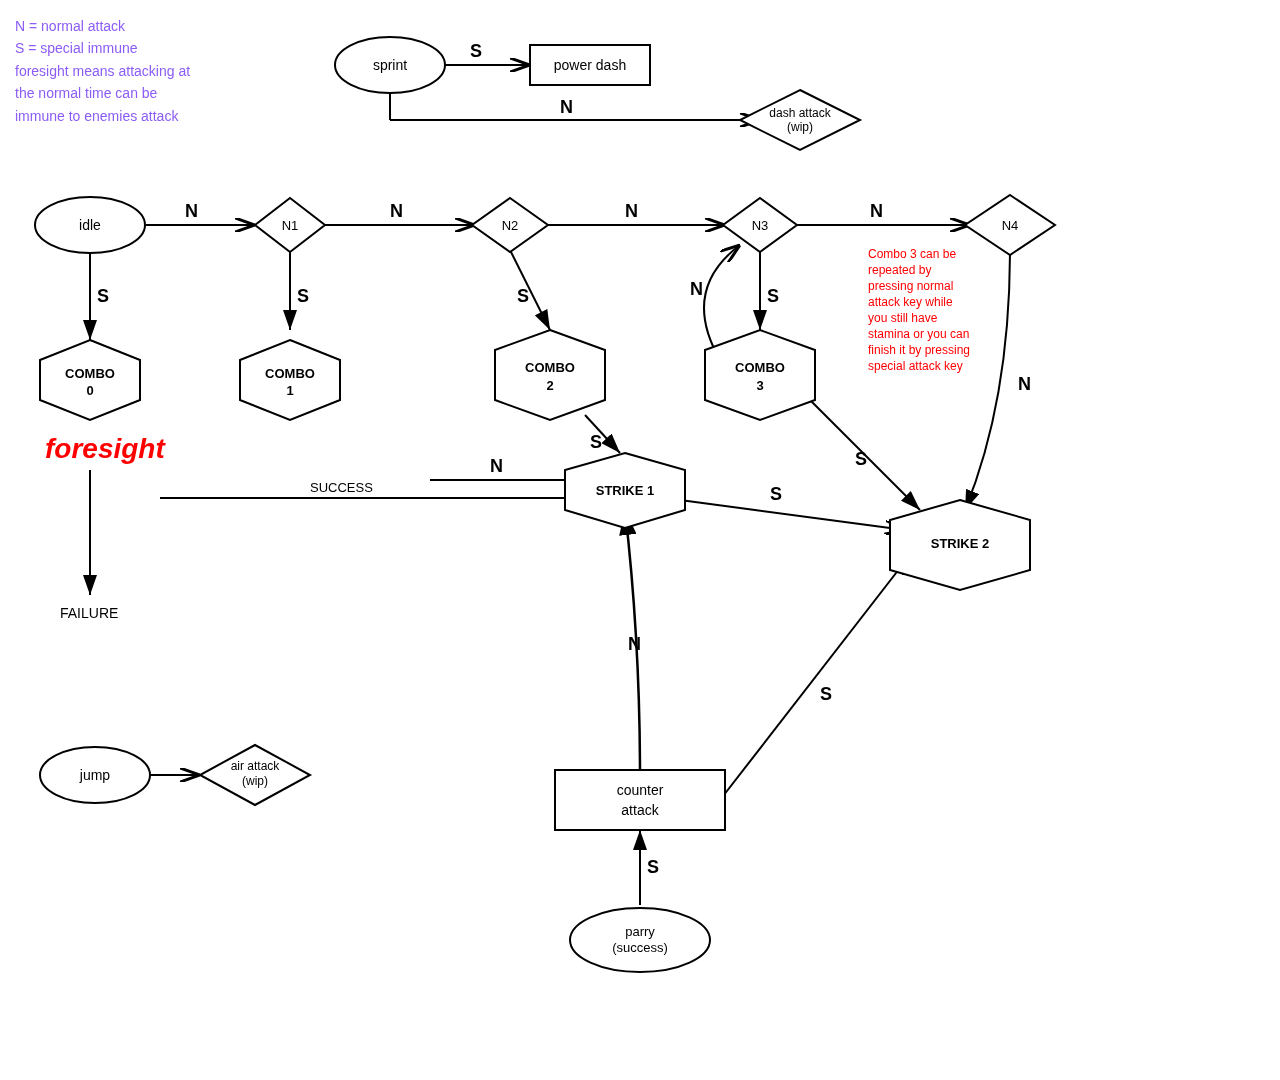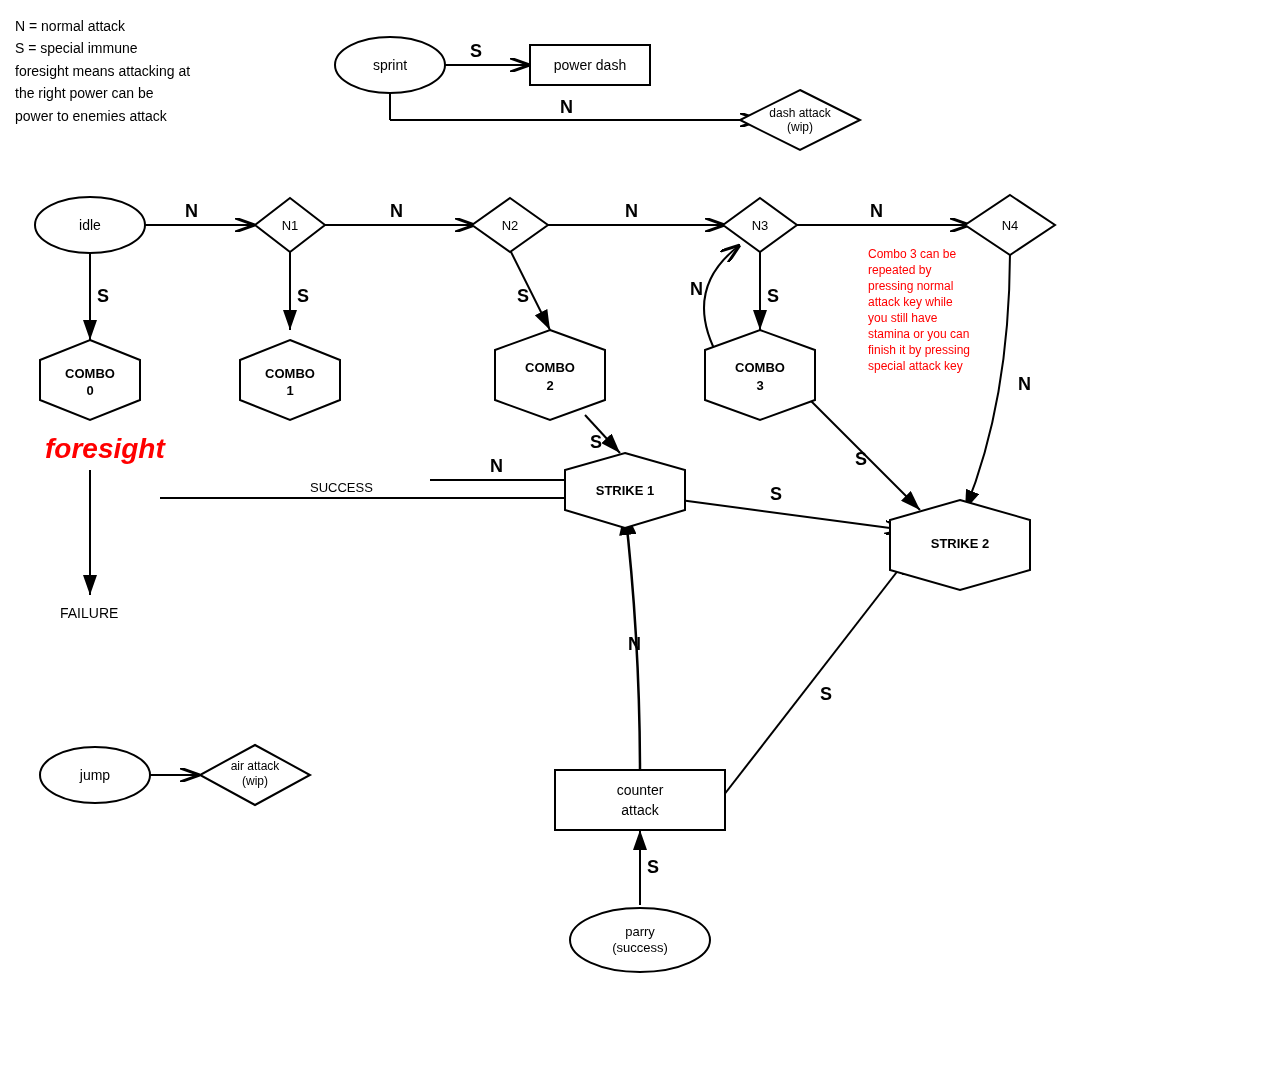--- a/index.html
+++ b/index.html
@@ -20,32 +20,32 @@
     svg {
       width: 1280px;
       height: 1080px;
     }
     .legend {
       position: absolute;
       top: 15px;
       left: 15px;
       font-size: 14px;
       line-height: 1.6;
-      color: #000000;
+      color: #8b5cf6;
     }
   </style>
 </head>
 <body>
 
 <div class="legend">
   <div>N = normal attack</div>
   <div>S = special immune</div>
   <div>foresight means attacking at</div>
-  <div>the right power can be</div>
-  <div>power to enemies attack</div>
+  <div>the normal time can be</div>
+  <div>immune to enemies attack</div>
 </div>
 
 <div id="canvas-area">
 <svg viewBox="0 0 1280 1080" xmlns="http://www.w3.org/2000/svg">
   <defs>
     <marker id="arrowhead" markerWidth="10" markerHeight="7" refX="10" refY="3.5" orient="auto">
       <polygon points="0 0, 10 3.5, 0 7" fill="#000"></polygon>
     </marker>
     <marker id="arrowhead-open" markerWidth="10" markerHeight="7" refX="10" refY="3.5" orient="auto">
       <polyline points="0,0 10,3.5 0,7" fill="none" stroke="#000" stroke-width="1.5"></polyline>

